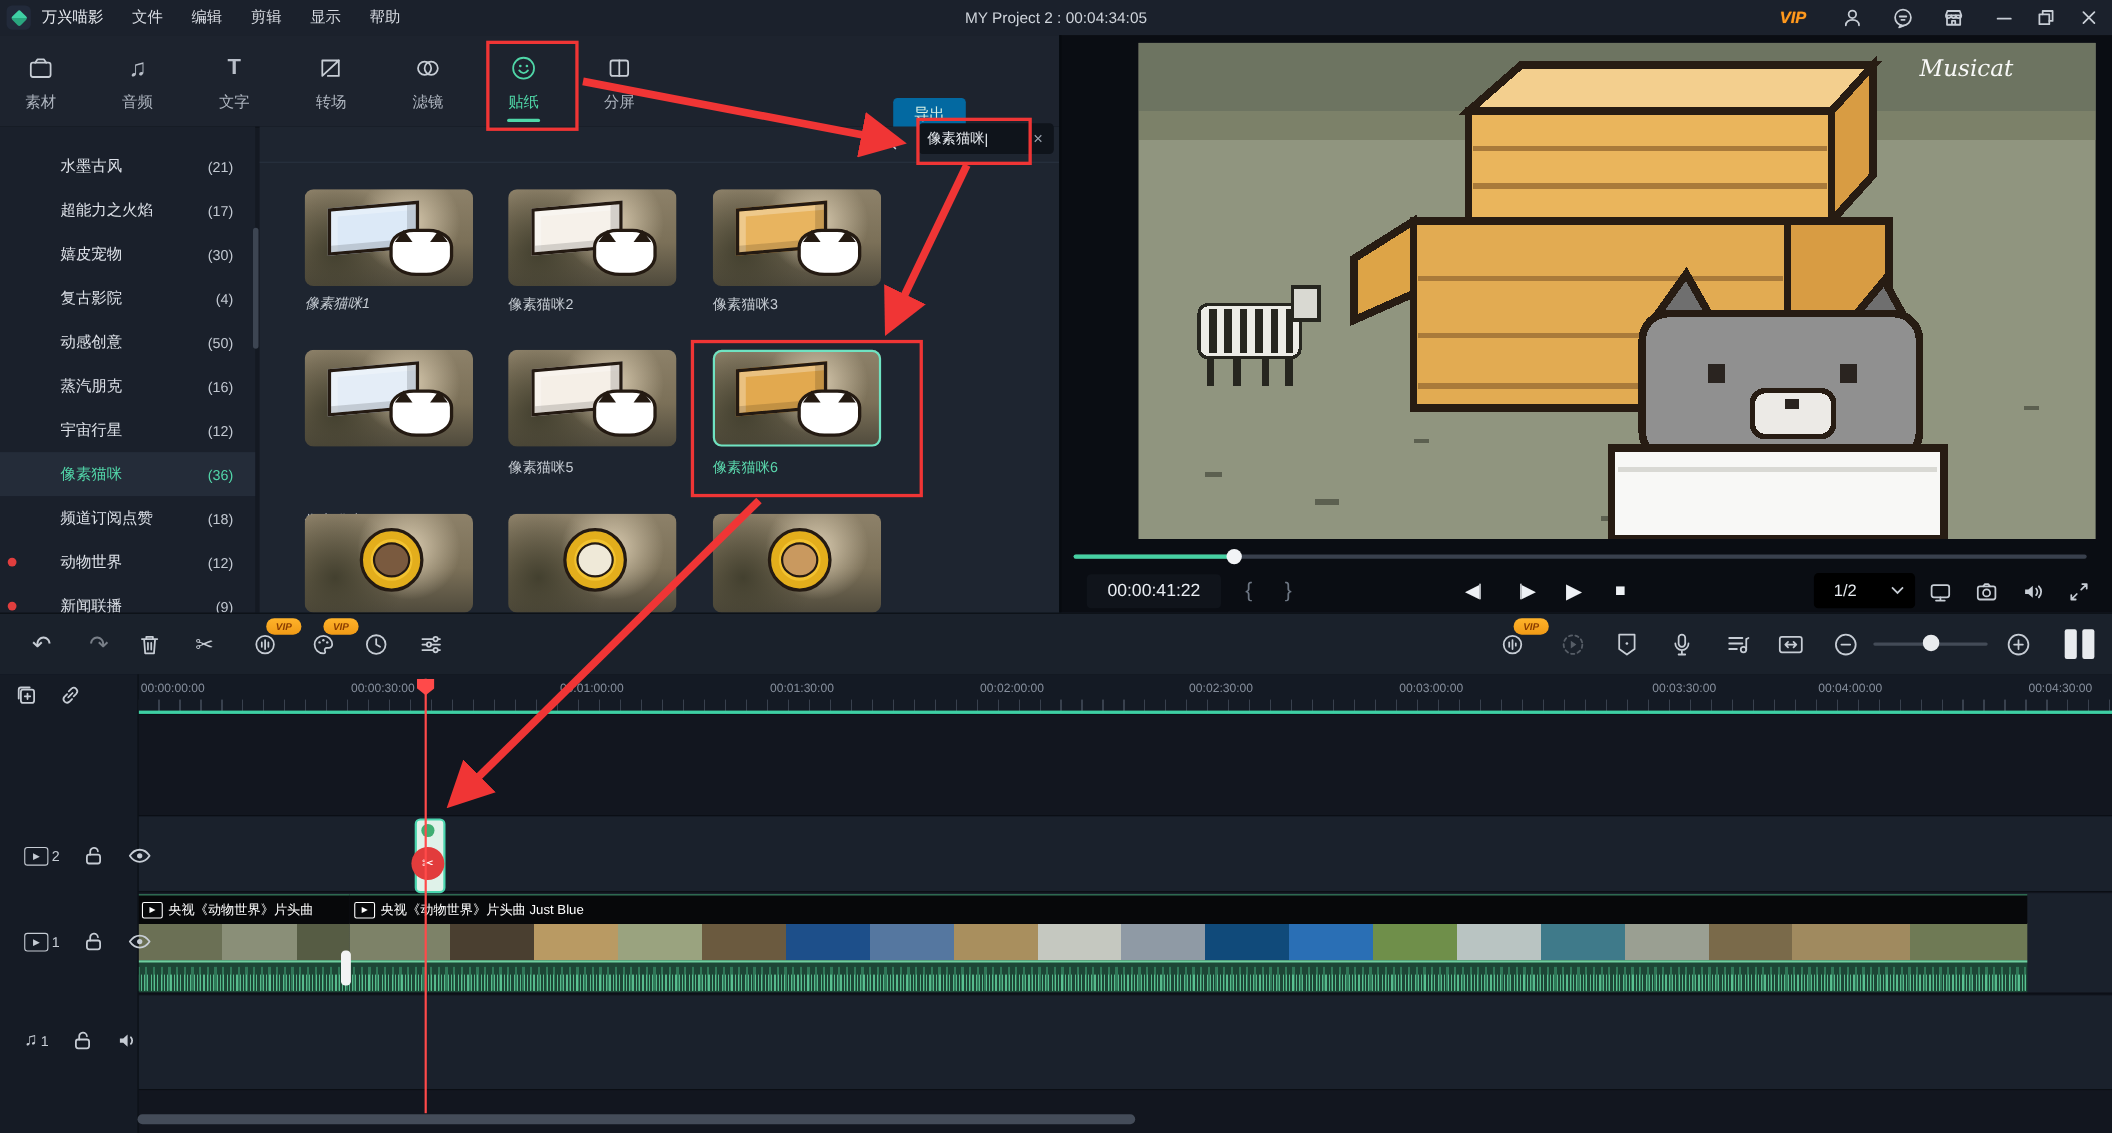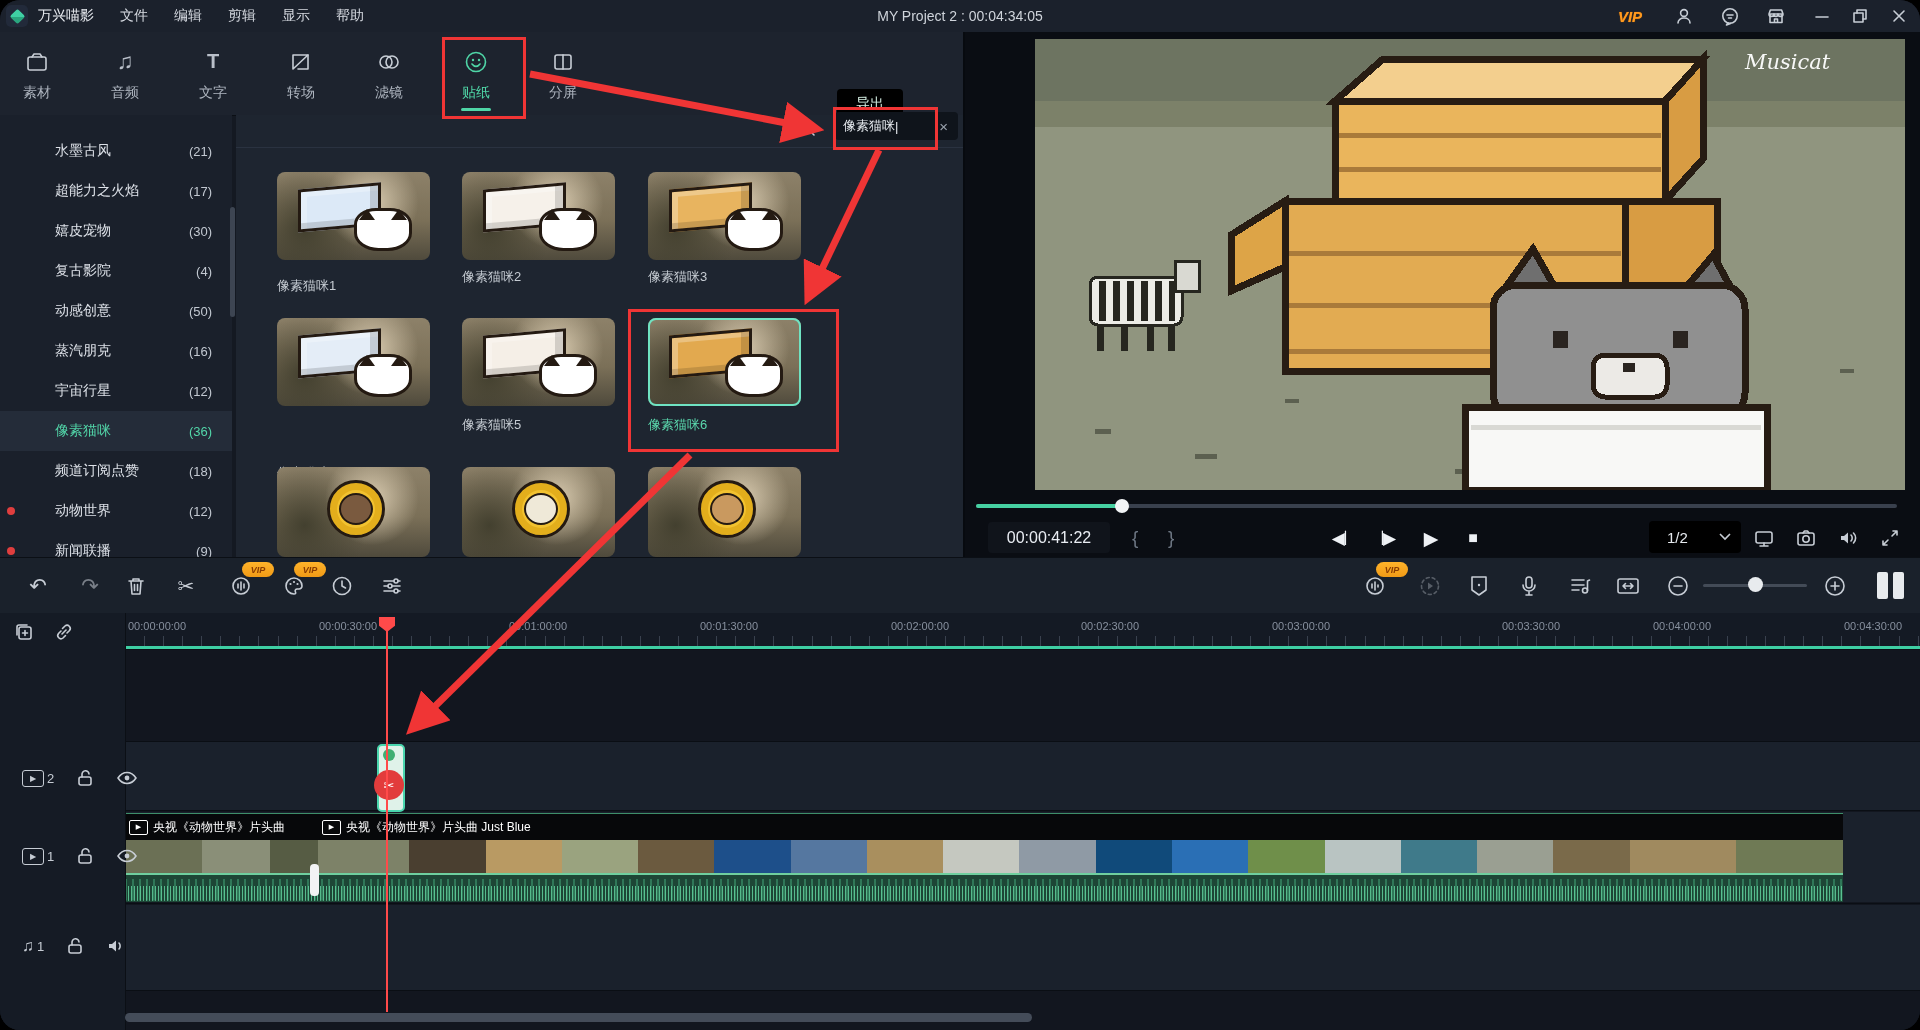--- a/index.html
+++ b/index.html
@@ -1,17 +1,17 @@
 <!DOCTYPE html>
 <html><head>
 <meta charset="utf-8">
 <style>
   html,body{margin:0;padding:0;background:#000;}
   #app{position:relative;width:1920px;height:1030px;background:#141922;overflow:hidden;
-       font-family:"Liberation Sans","DejaVu Sans",sans-serif;color:#dfe3e9;border-radius:20px;
+       font-family:"Liberation Sans","DejaVu Sans",sans-serif;color:#dfe3e9;
        -webkit-font-smoothing:antialiased;}
   .ab{position:absolute;}
   .ic svg{stroke:#c7cdd5;fill:none;stroke-width:1.6;stroke-linecap:round;stroke-linejoin:round;}
   .ic{display:inline-flex;align-items:center;justify-content:center;}
 
   
   #titlebar{left:0;top:0;width:1920px;height:32px;background:#1b212c;display:flex;align-items:center;}
   #logo{width:22px;height:22px;margin-left:6px;border-radius:5px;background:#222a3a;
         display:flex;align-items:center;justify-content:center;}
   #logo span{width:11px;height:11px;background:linear-gradient(135deg,#3fd0a4 50%,#2aa67f 50%);
@@ -24,21 +24,21 @@
            color:#ff9a1f;text-shadow:0 0 1px #c96a00;}
   
   #tabbar{left:0;top:32px;width:963px;height:83px;background:#1d232e;border-bottom:1px solid #0b0f15;}
   .tab{position:absolute;top:8px;width:70px;height:70px;display:flex;flex-direction:column;
        align-items:center;justify-content:center;gap:9px;font-size:14px;color:#aeb5bf;}
   .tab .ticon{height:26px;display:flex;align-items:center;font-size:22px;color:#b9bfc9;}
   .tab.active{color:#4fd6a7;}
   .tab.active .ticon{color:#4fd6a7;}
   .tab.active .ticon svg{stroke:#4fd6a7;}
   #tab-underline{position:absolute;top:76px;width:30px;height:3px;background:#4fd6a7;border-radius:2px;}
-  #export-btn{position:absolute;left:837px;top:57px;width:66px;height:30px;background:#000000;
+  #export-btn{position:absolute;left:812px;top:57px;width:66px;height:30px;background:#0369a1;
        color:#d6efe4;font-size:14px;border-radius:4px;display:flex;align-items:center;justify-content:center;}
   
   #sidebar{left:0;top:115px;width:232px;height:442px;background:#1a202b;}
   .srow{position:absolute;left:0;width:232px;height:40px;display:flex;align-items:center;}
   .srow .lbl{margin-left:55px;font-size:14px;color:#dde1e8;}
   .srow .cnt{position:absolute;right:20px;font-size:13px;color:#c2c8d1;}
   .srow.active{background:#242c39;}
   .srow.active .lbl,.srow.active .cnt{color:#52d6a9;}
   .sdot{position:absolute;left:7px;width:8px;height:8px;border-radius:50%;background:#e03e3e;}
   #panel-scroll{left:230px;top:207px;width:5px;height:110px;background:#3d4552;border-radius:3px;}
@@ -320,21 +320,21 @@
   <div id="searchbox" class="ab">
     <span class="val">像素猫咪</span>
       <span>|</span>
     <span class="clr">×</span>
   </div>
 
   <div class="cell" style="left:277px;top:172px;">
       <div class="art-box" style=";--box:#dce9f7;--cat:#ffffff"></div>
       <div class="art-cat"></div>
     </div>
-  <div class="clabel" style="left:277px;top:277px;">像素猫咪1</div>
+  <div class="clabel" style="left:277px;top:267px;font-style:italic;">像素猫咪1</div>
   <div class="cell" style="left:462px;top:172px;">
       <div class="art-box" style=";--box:#f6f1ea;--cat:#e07a20"></div>
       <div class="art-cat"></div>
     </div>
   <div class="clabel" style="left:462px;top:268px;">像素猫咪2</div>
   <div class="cell" style="left:648px;top:172px;">
       <div class="art-box" style=";--box:#e8b45f;--cat:#8d8d8d"></div>
       <div class="art-cat"></div>
     </div>
   <div class="clabel" style="left:648px;top:268px;">像素猫咪3</div>

